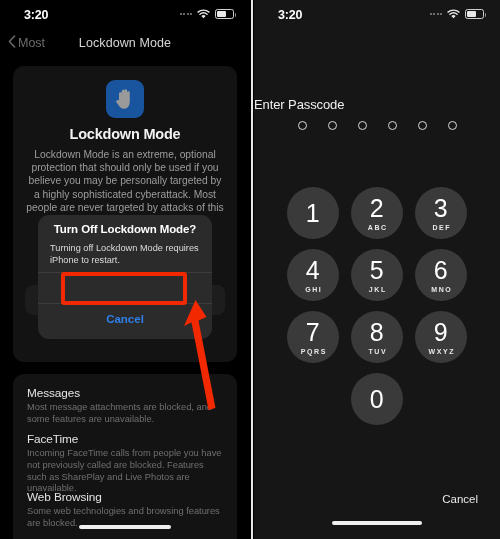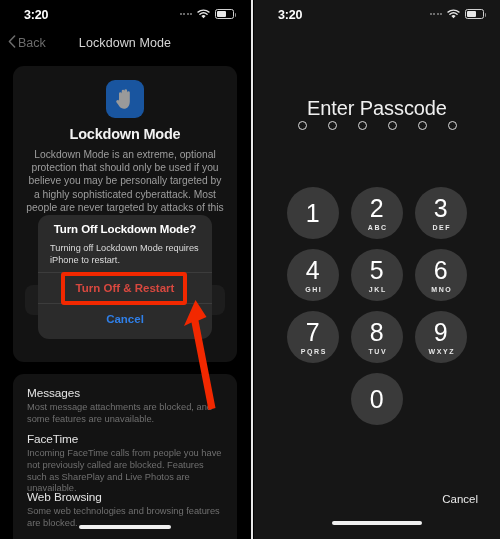--- a/index.html
+++ b/index.html
@@ -122,22 +122,22 @@
   .hl-box {
     position: absolute; left: 61px; top: 272px; width: 126px; height: 33px;
     border: 4px solid #f22800; border-radius: 3px;
   }
 
   
   #arrow-annotation { position: absolute; left: 178px; top: 298px; }
 
   
   .pc-title {
-    position: absolute; top: 97px; left: 0; right: 0; text-align: center;
-    color: #f0f0f0; font-size: 20px; letter-spacing: -0.1px;
+    position: absolute; top: 97px; left: 0; right: 0; text-align: left;
+    color: #f0f0f0; font-size: 13px; letter-spacing: -0.1px;
   }
   .pc-dots {
     position: absolute; top: 121px; left: 0; right: 0;
     display: flex; justify-content: center; gap: 21px;
   }
   .pc-dot { width: 9px; height: 9px; border-radius: 50%; border: 1px solid #d8d8d8; }
 
   .keypad { position: absolute; top: 187px; left: 0; right: 0; }
   .kp-row { display: flex; justify-content: center; gap: 12px; margin-bottom: 10px; }
   .key {
@@ -192,21 +192,21 @@
       </div>
     </div>
 
     <div class="navbar">
       <div class="nav-back">
         <span class="chev">
           <svg width="8" height="13" viewBox="0 0 8 13">
               <path d="M6.6 1 L1.4 6.5 L6.6 12" stroke="#6c6c6c" stroke-width="1.5" fill="none" stroke-linecap="round" stroke-linejoin="round"></path>
             </svg>
         </span>
-        <span>Back</span>
+        <span>Most</span>
       </div>
       <div class="nav-title">Lockdown Mode</div>
     </div>
 
     <div class="card" id="hero-card">
       <div class="app-icon">
         <svg width="20" height="22" viewBox="0 0 20 22">
           <path d="M4 11.5 V5.6 a1.35 1.35 0 0 1 2.7 0 V10 V3.1 a1.35 1.35 0 0 1 2.7 0 V10 V2.6 a1.35 1.35 0 0 1 2.7 0 V10 V4.6 a1.35 1.35 0 0 1 2.7 0 V13.4 c0 4.4-2.4 7.3-5.9 7.3 -3.2 0-4.3-1.6-5.6-3.9 L1.6 14.4 a1.3 1.3 0 0 1 1.9-1.8 Z" fill="#9a9a9a"></path>
         </svg>
       </div>
@@ -239,21 +239,20 @@
       </div>
       <div class="list-item" style="top:162px">
         <div class="li-title">Photos</div>
       </div>
     </div>
 
     <div class="modal">
       <div class="modal-title">Turn Off Lockdown Mode?</div>
       <div class="modal-msg">Turning off Lockdown Mode requires iPhone to restart.</div>
       <div class="modal-sep" style="top:57px"></div>
-      <div class="modal-act" id="act-destructive">Turn Off &amp; Restart</div>
       <div class="modal-sep" style="top:88px"></div>
       <div class="modal-act" id="act-cancel">Cancel</div>
     </div>
 
     <div class="hl-box"></div>
     <svg id="arrow-annotation" width="50" height="118" viewBox="0 0 50 118">
       <path d="M17.5 2 L6 28 L13.5 24.5 L30.5 112 L37.5 110 L20.5 22.5 L28.5 19 Z" fill="#f22800"></path>
     </svg>
 
     <div class="home-ind" id="home-left"></div>

